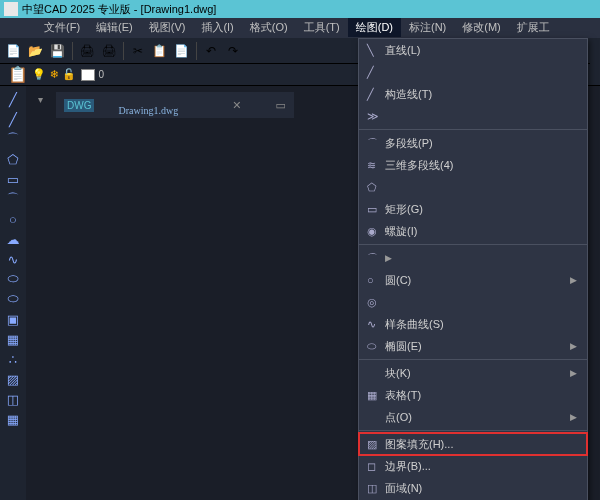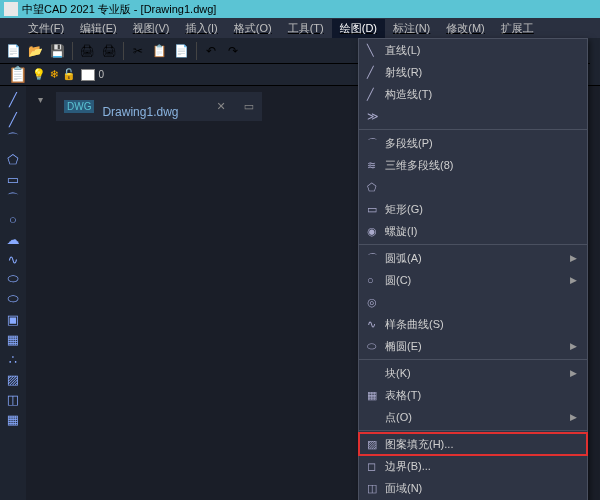--- a/index.html
+++ b/index.html
@@ -1,53 +1,53 @@
 <!DOCTYPE html>
 <html><head>
 <meta charset="utf-8">
 <style>
 * { margin: 0; padding: 0; box-sizing: border-box; font-family: "Microsoft YaHei", sans-serif; }
 body { width: 600px; height: 500px; background: #2a2a3a; overflow: hidden; position: relative; }
 .titlebar { background: #5bc4d4; height: 18px; display: flex; align-items: center; padding: 0 4px; font-size: 11px; color: #000; }
 .titlebar .icon { width: 14px; height: 14px; background: #e8e8e8; margin-right: 4px; }
-.menubar { background: #2a3040; height: 20px; display: flex; align-items: flex-end; padding-left: 20px; text-decoration: underline; }
+.menubar { background: #2a3040; height: 20px; display: flex; align-items: flex-start; padding-left: 36px; }
 .menu-item { color: #c0c0c0; font-size: 11px; padding: 2px 8px; cursor: pointer; }
 .menu-item.active { background: #0f172a; color: #fff; }
 .toolbar1 { background: #1e2430; height: 26px; display: flex; align-items: center; gap: 2px; padding: 0 4px; border-bottom: 1px solid #000; }
 .toolbar1 .tbtn { width: 20px; height: 20px; display: flex; align-items: center; justify-content: center; font-size: 12px; cursor: pointer; }
 .toolbar1 .sep { width: 1px; height: 18px; background: #444; margin: 0 2px; }
 .toolbar2 { background: #1e2430; height: 22px; display: flex; align-items: center; gap: 4px; padding: 0 8px; border-bottom: 1px solid #000; }
 .layer-bulb { color: #ffb000; font-size: 11px; }
 .layer-swatch { width: 14px; height: 12px; background: #fff; border: 1px solid #888; }
 .layer-text { color: #c0c0c0; font-size: 10px; }
 .main { display: flex; height: calc(100% - 86px); }
 .left-toolbar { width: 26px; background: #1e2430; display: flex; flex-direction: column; gap: 2px; padding: 4px 0; align-items: center; }
 .left-toolbar .ltbtn { width: 18px; height: 18px; color: #8af; font-size: 13px; display: flex; align-items: center; justify-content: center; cursor: pointer; }
 .doc-area { flex: 1; background: #1a1e28; position: relative; }
-.doc-tab { position: absolute; top: 6px; left: 30px; display: flex; align-items: center; gap: 8px; background: #242a38; padding: 2px 8px; }
+.doc-tab { position: absolute; top: 6px; left: 30px; display: flex; align-items: center; gap: 24px; background: #242a38; padding: 2px 8px; }
 .doc-tab .dwg-icon { color: #5bc4d4; font-size: 10px; background: #2a5a7a; padding: 1px 3px; }
-.doc-tab .name { color: #8ab4e0; font-size: 12px; font-family: Liberation Sans, sans-serif; margin-top: 11px; }
+.doc-tab .name { color: #8ab4e0; font-size: 10px; font-family: Liberation Serif, serif; margin-top: 11px; }
 .doc-tab .x { color: #888; font-size: 11px; margin-left: 30px; cursor: pointer; }
 .doc-tab .new { color: #888; font-size: 11px; margin-left: 10px; cursor: pointer; }
 .tree-toggle { position: absolute; top: 8px; left: 12px; color: #888; font-size: 10px; }
 .dropdown { position: absolute; top: 38px; left: 358px; width: 230px; background: #2e3444; border: 1px solid #4a5060; box-shadow: 2px 2px 6px rgba(0,0,0,0.5); z-index: 100; }
 .dropdown .di { display: flex; align-items: center; height: 22px; padding: 0 10px 0 8px; color: #d0d0d0; font-size: 11px; cursor: pointer; }
 .dropdown .di .micon { width: 18px; font-size: 11px; color: #aac; }
 .dropdown .di .label { flex: 1; white-space: nowrap; }
 .dropdown .di .arrow { font-size: 9px; color: #999; }
 .dropdown .divider { height: 1px; background: #4a5060; margin: 2px 0; }
 .dropdown .highlight { outline: 2px solid #e03030; outline-offset: -1px; }
 .right-edge { position: absolute; right: 0; top: 38px; width: 10px; height: 40px; background: #1e2430; }
 </style>
 </head>
 <body>
 
 <div class="titlebar">
   <span class="icon"></span>
-  <span>中望CAD 2021 专业版 - [Drawing1.dwg]</span>
+  <span>中望CAD 2025 专业版 - [Drawing1.dwg]</span>
 </div>
 
 <div class="menubar">
   <div class="menu-item">文件(F)</div>
   <div class="menu-item">编辑(E)</div>
   <div class="menu-item">视图(V)</div>
   <div class="menu-item">插入(I)</div>
   <div class="menu-item">格式(O)</div>
   <div class="menu-item">工具(T)</div>
   <div class="menu-item active">绘图(D)</div>
@@ -114,53 +114,51 @@
 
 <div class="right-edge"></div>
 
 <div class="dropdown">
   <div class="di">
       <span class="micon">╲</span>
       <span class="label">直线(L)</span>
     </div>
   <div class="di">
       <span class="micon">╱</span>
-      <span class="label">射线(R)</span>
     </div>
   <div class="di">
       <span class="micon">╱</span>
       <span class="label">构造线(T)</span>
     </div>
   <div class="di">
       <span class="micon">≫</span>
     </div>
   <div class="divider"></div>
   <div class="di">
       <span class="micon">⌒</span>
       <span class="label">多段线(P)</span>
     </div>
   <div class="di">
       <span class="micon">≋</span>
-      <span class="label">三维多段线(8)</span>
+      <span class="label">三维多段线(4)</span>
     </div>
   <div class="di">
       <span class="micon">⬠</span>
     </div>
   <div class="di">
       <span class="micon">▭</span>
       <span class="label">矩形(G)</span>
     </div>
   <div class="di">
       <span class="micon">◉</span>
       <span class="label">螺旋(I)</span>
     </div>
   <div class="divider"></div>
   <div class="di">
       <span class="micon">⌒</span>
-      <span class="label">圆弧(A)</span>
       <span class="arrow">▶</span>
     </div>
   <div class="di">
       <span class="micon">○</span>
       <span class="label">圆(C)</span>
       <span class="arrow">▶</span>
     </div>
   <div class="di">
       <span class="micon">◎</span>
     </div>

